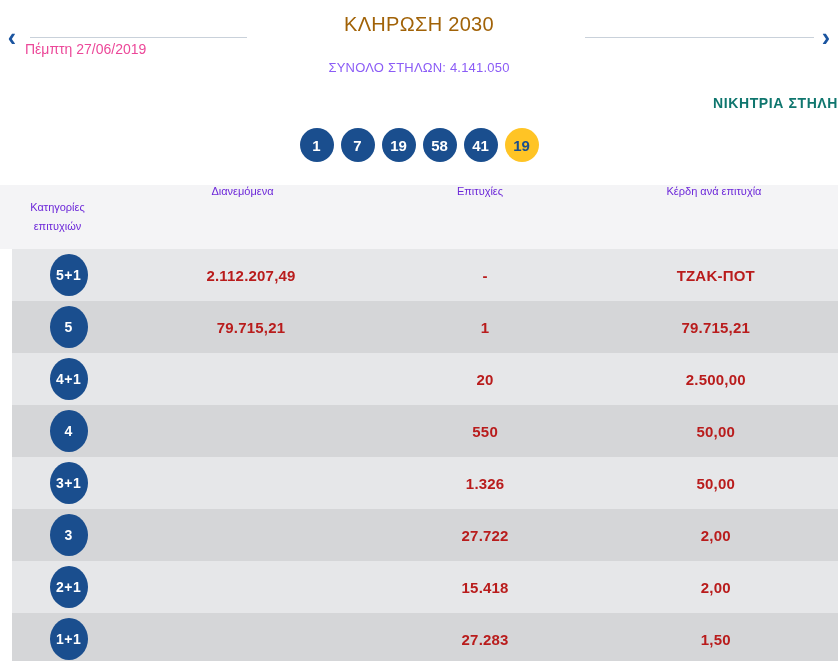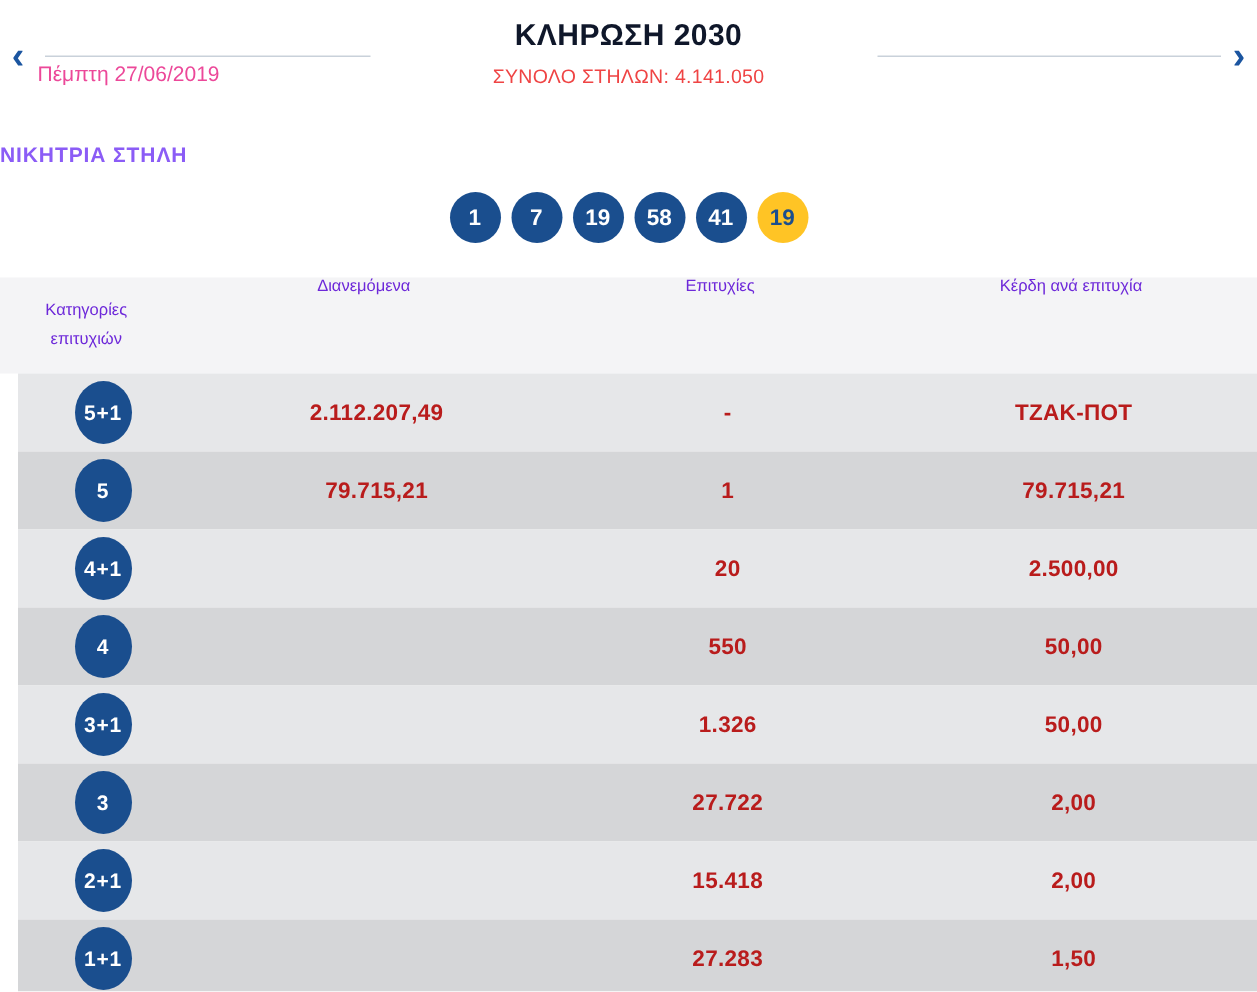--- a/index.html
+++ b/index.html
@@ -18,35 +18,35 @@
     font-size:25px; font-weight:bold; color:#1b55a0; line-height:30px;
     padding:0; text-align:center;
   }
   .nav-prev { left:0; }
   .nav-next { right:0; }
   .hline { position:absolute; top:37px; height:1px; background:#c9d1da; }
   .hline-left  { left:30px;  width:217px; }
   .hline-right { right:24px; width:229px; }
   .draw-title {
     text-align:center; padding-top:13px;
-    font-size:20px; font-weight:bold; color:#0f172a; letter-spacing:0.3px;
+    font-size:20px; font-weight:normal; color:#a16207; letter-spacing:0.3px;
   }
   .draw-subtitle {
-    text-align:center; margin-top:7px;
-    font-size:13px; color:#ef4444; letter-spacing:0.2px;
+    text-align:center; margin-top:24px;
+    font-size:13px; color:#8b5cf6; letter-spacing:0.2px;
   }
   .draw-date {
     position:absolute; left:25px; top:41px;
     font-size:14px; color:#ec4899;
   }
 
   
   .winning-label {
-    margin-top:25px; text-align:left;
-    font-size:14px; font-weight:bold; color:#8b5cf6; letter-spacing:0.6px;
+    margin-top:25px; text-align:right;
+    font-size:14px; font-weight:bold; color:#0f766e; letter-spacing:0.6px;
   }
   .balls { margin-top:17px; display:flex; justify-content:center; gap:7px; }
   .ball {
     width:34px; height:34px; border-radius:50%;
     background:#1a4e8e; color:#fff;
     display:flex; align-items:center; justify-content:center;
     font-size:15px; font-weight:bold;
   }
   .ball.joker { background:#ffc425; color:#1a4e8e; }
 

